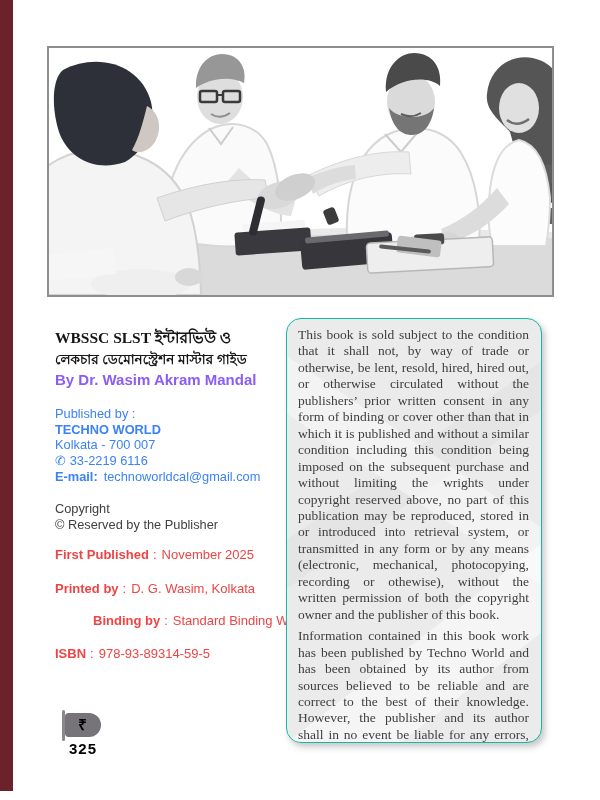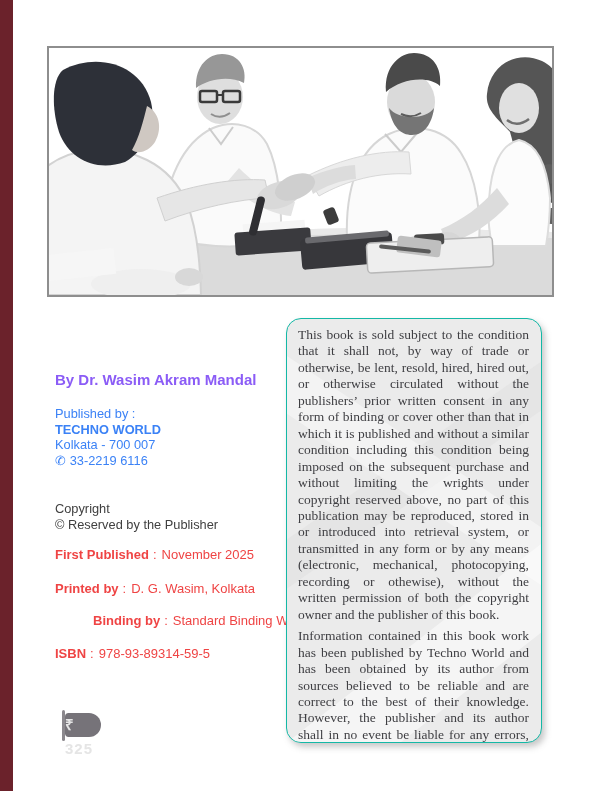--- a/index.html
+++ b/index.html
@@ -22,22 +22,22 @@
 
   .copy-block{position:absolute;left:55px;top:501px;font-size:12.8px;line-height:16px;color:#404040;}
 
   .imprint-row{position:absolute;left:55px;font-size:13px;color:#ef4444;white-space:nowrap;}
   .row-fp{top:547px;} .row-pb{top:581px;} .row-bb{top:613px;padding-left:38px;} .row-isbn{top:646px;}
   .sep{margin:0 5px 0 4px;}
 
   .price-badge{position:absolute;left:62px;top:710px;width:66px;height:31px;}
   .badge-pin{position:absolute;left:0;top:0;width:3px;height:31px;background:#8b888d;border-radius:2px;}
   .badge-pill{position:absolute;left:3px;top:3px;width:36px;height:24px;background:#767379;
-        border-radius:4px 13px 13px 4px;color:#e5e5e5;font-weight:700;font-size:15px;
-        text-align:left;line-height:24px;letter-spacing:1px;}
+        border-radius:4px 13px 13px 4px;color:#000000;font-weight:700;font-size:15px;
+        text-align:center;line-height:24px;letter-spacing:1px;}
 
   .notice-panel{position:absolute;left:286px;top:318px;width:256px;height:425px;background:#ebebeb;
         border:1px solid #14b8a6;border-radius:15px;box-shadow:3px 4px 6px rgba(110,110,110,.38);
         overflow:hidden;box-sizing:border-box;}
   .wm{position:absolute;pointer-events:none;}
   .wm1{width:520px;height:70px;background:rgba(255,255,255,.5);transform:rotate(-38deg);left:-90px;top:300px;}
   .wm2{width:520px;height:48px;background:rgba(255,255,255,.42);transform:rotate(34deg);left:-70px;top:170px;}
   .wm3{width:420px;height:40px;background:rgba(210,210,210,.25);transform:rotate(-35deg);left:-60px;top:120px;}
   .notice-text{position:relative;padding:8px 12px 0 11px;font-family:"Liberation Serif",serif;
         font-size:13.5px;line-height:16.45px;color:#3e3e42;text-align:justify;}
@@ -118,27 +118,32 @@
           <rect x="318" y="192" width="126" height="30" rx="4" fill="#eeeeee" stroke="#b7b7b7" stroke-width="1.5"></rect>
           <rect x="366" y="186" width="30" height="11" rx="3" fill="#4a4a4a"></rect>
         </g>
         <rect x="348" y="190" width="44" height="17" rx="3" fill="#bfbfbf" transform="rotate(7 370 198)"></rect>
         <rect x="330" y="199" width="52" height="4" rx="2" fill="#5a5a5a" transform="rotate(6 356 201)"></rect>
         <rect x="-12" y="204" width="78" height="26" fill="#f6f6f6" transform="rotate(-6 27 217)"></rect>
       </g>
     </svg>
   </div>
 
+  <div class="title-block">
+    <div class="title-l1">WBSSC SLST ইন্টারভিউ ও</div>
+    <div class="title-l2">লেকচার ডেমোনস্ট্রেশন মাস্টার গাইড</div>
+  </div>
   <div class="byline">By Dr. Wasim Akram Mandal</div>
 
   <div class="pub-block">
     <div>Published by :</div>
     <div class="b">TECHNO WORLD</div>
     <div>Kolkata - 700 007</div>
     <div><span class="phone-ic">✆</span><span>33-2219 6116</span></div>
+    <div><span class="b">E-mail:</span><span class="email-val">technoworldcal@gmail.com</span></div>
   </div>
 
   <div class="copy-block">
     <div>Copyright</div>
     <div>© Reserved by the Publisher</div>
   </div>
 
   <div class="imprint-row row-fp">
     <span class="b">First Published</span><span class="sep">:</span><span>November 2025</span>
   </div>

